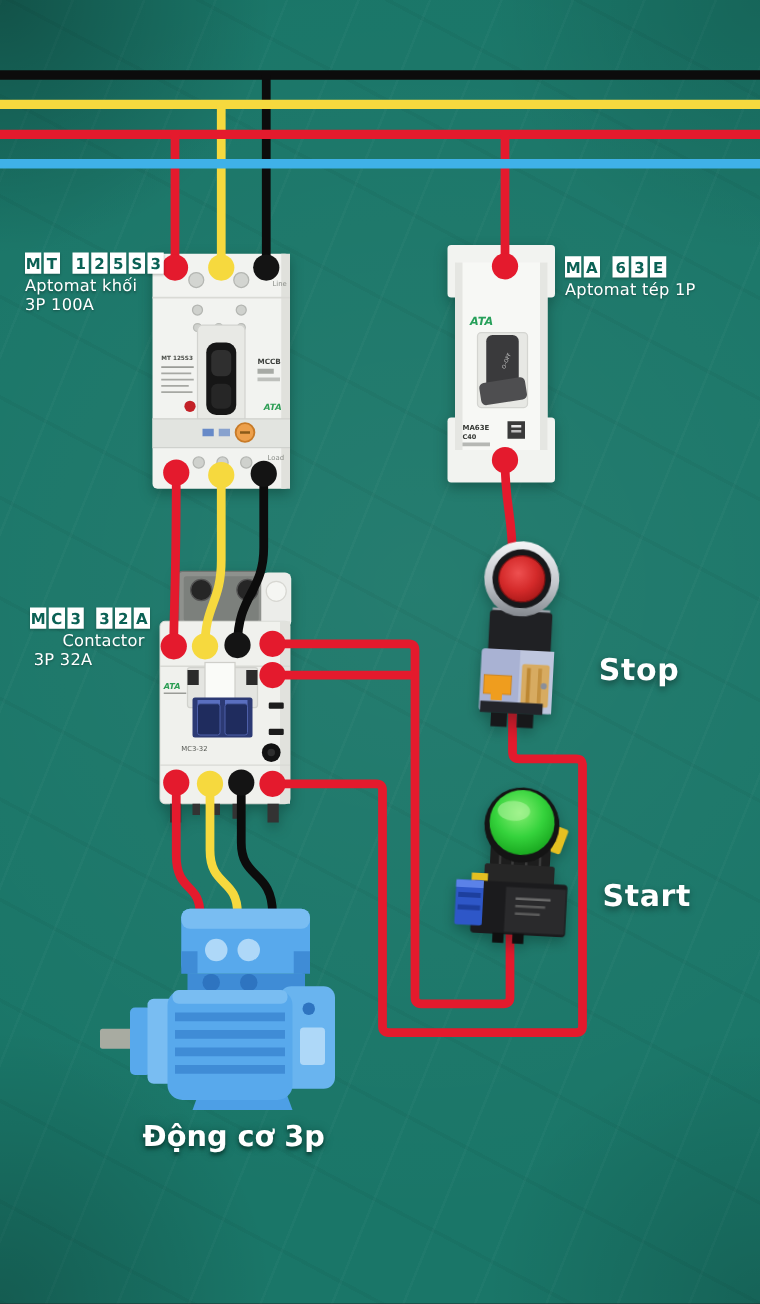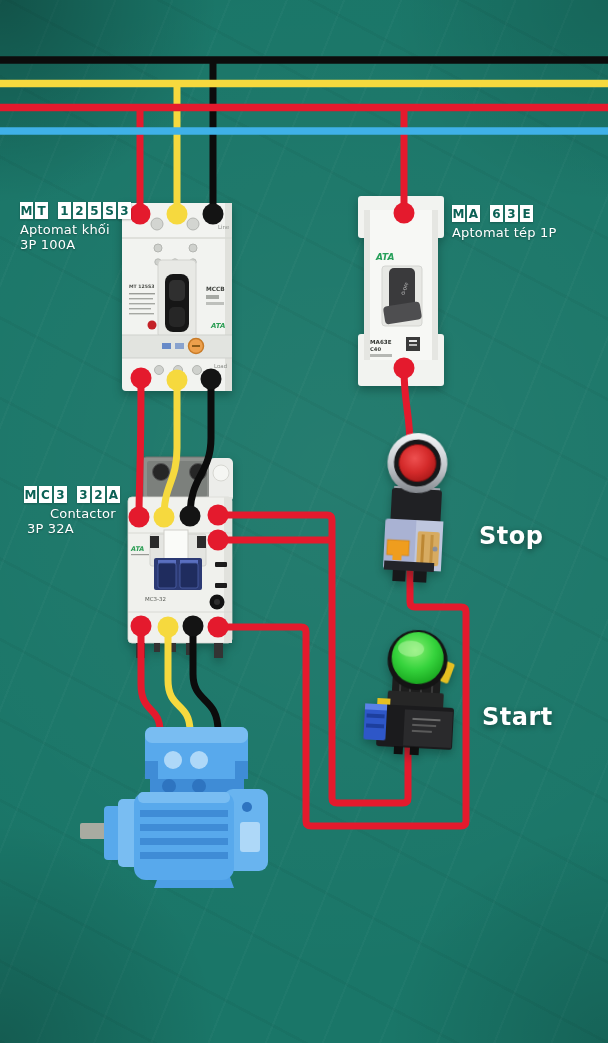--- a/index.html
+++ b/index.html
@@ -335,14 +335,15 @@
     <span class="tbx">3</span>
     <span class="tbx">2</span>
     <span class="tbx">A</span>
   </div>
   <div class="tag-line" style="margin-left:26px;">Contactor</div>
   <div class="tag-line" style="margin-left:3px;">3P 32A</div>
 </div>
 
 <div class="btn-label" style="left:463px;top:522px;margin-left:16px;">Stop</div>
 <div class="btn-label" style="left:482px;top:683px;margin-top:20px;">Start</div>
+<div class="motor-label" style="left:97px;top:897px;">Động cơ 3p</div>
 
 </div>
 
 </body></html>

